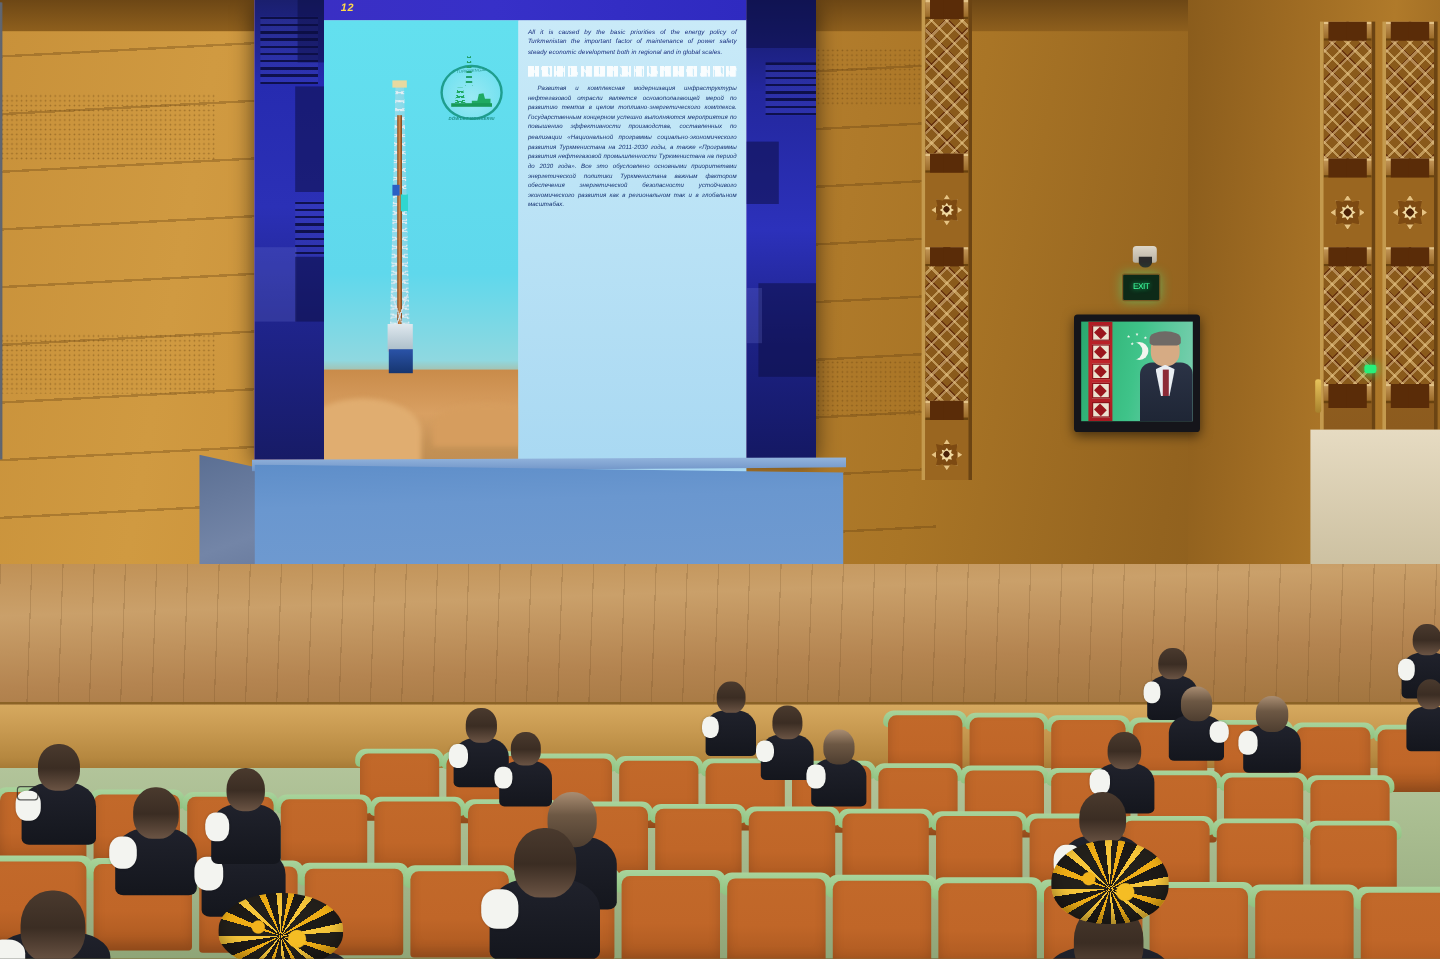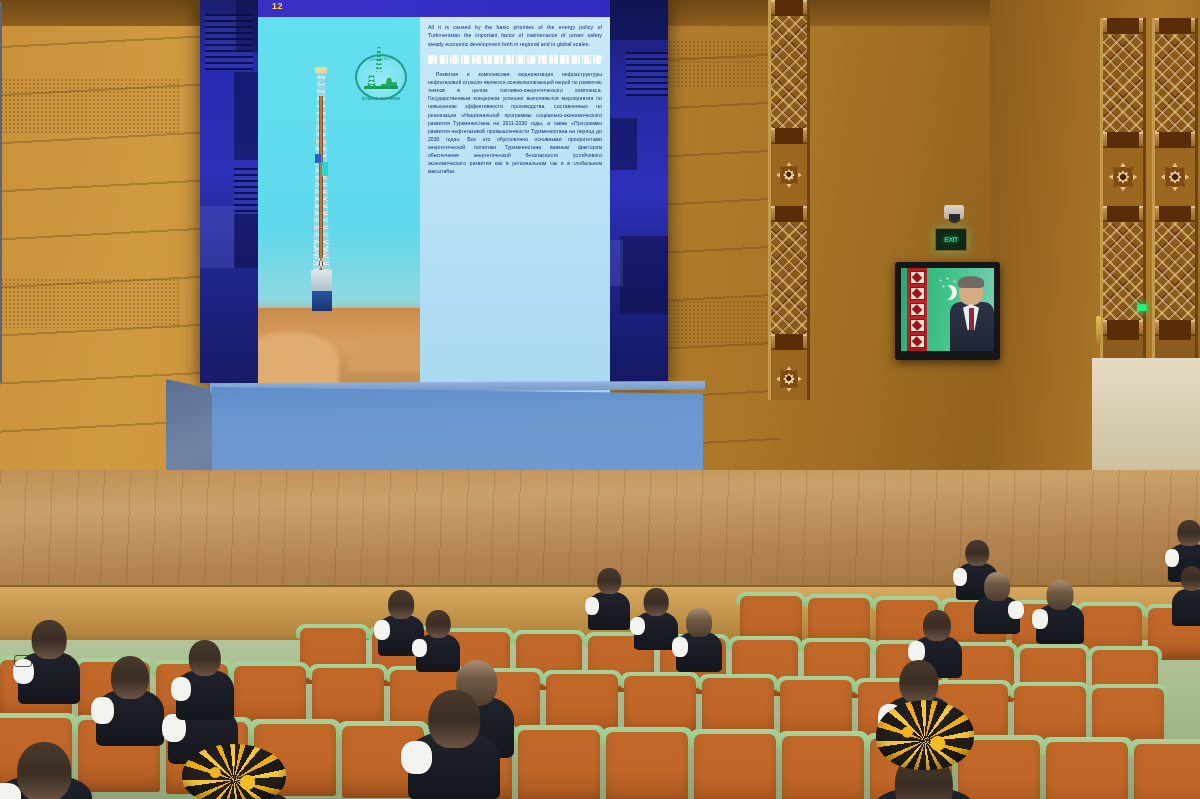--- a/index.html
+++ b/index.html
@@ -87,23 +87,24 @@
     border-top:2px solid #e2c186; border-bottom:2px solid #69430f;
     position:relative;
   }
   .orn-bar::before, .orn-bar::after{
     content:""; position:absolute; top:-2px; width:17px; height:20px; background:#5a2c08;
   }
   .orn-bar::before{ left:4px; } .orn-bar::after{ right:4px; }
 
   
   #led-screen {
-    position:absolute; left:200px; top:0px; width:468px; height:383px;
+    position:absolute; left:212px; top:0px; width:468px; height:383px;
     background:#f9a8d4;
     box-shadow: 0 4px 18px rgba(0,0,0,0.6);
+    font-style: italic;
   }
   .screen-bezel-left {
     position:absolute; left:-32px; top:2px; width:34px; height:381px;
     background: linear-gradient(90deg,#6b717c,#878d98 40%,#5d636e);
     transform: skewY(4deg); transform-origin: right top;
   }
   .screen-inner { position:absolute; inset:0; display:flex; }
 
   .side-blue {
     position:relative; width:58px; height:100%;

